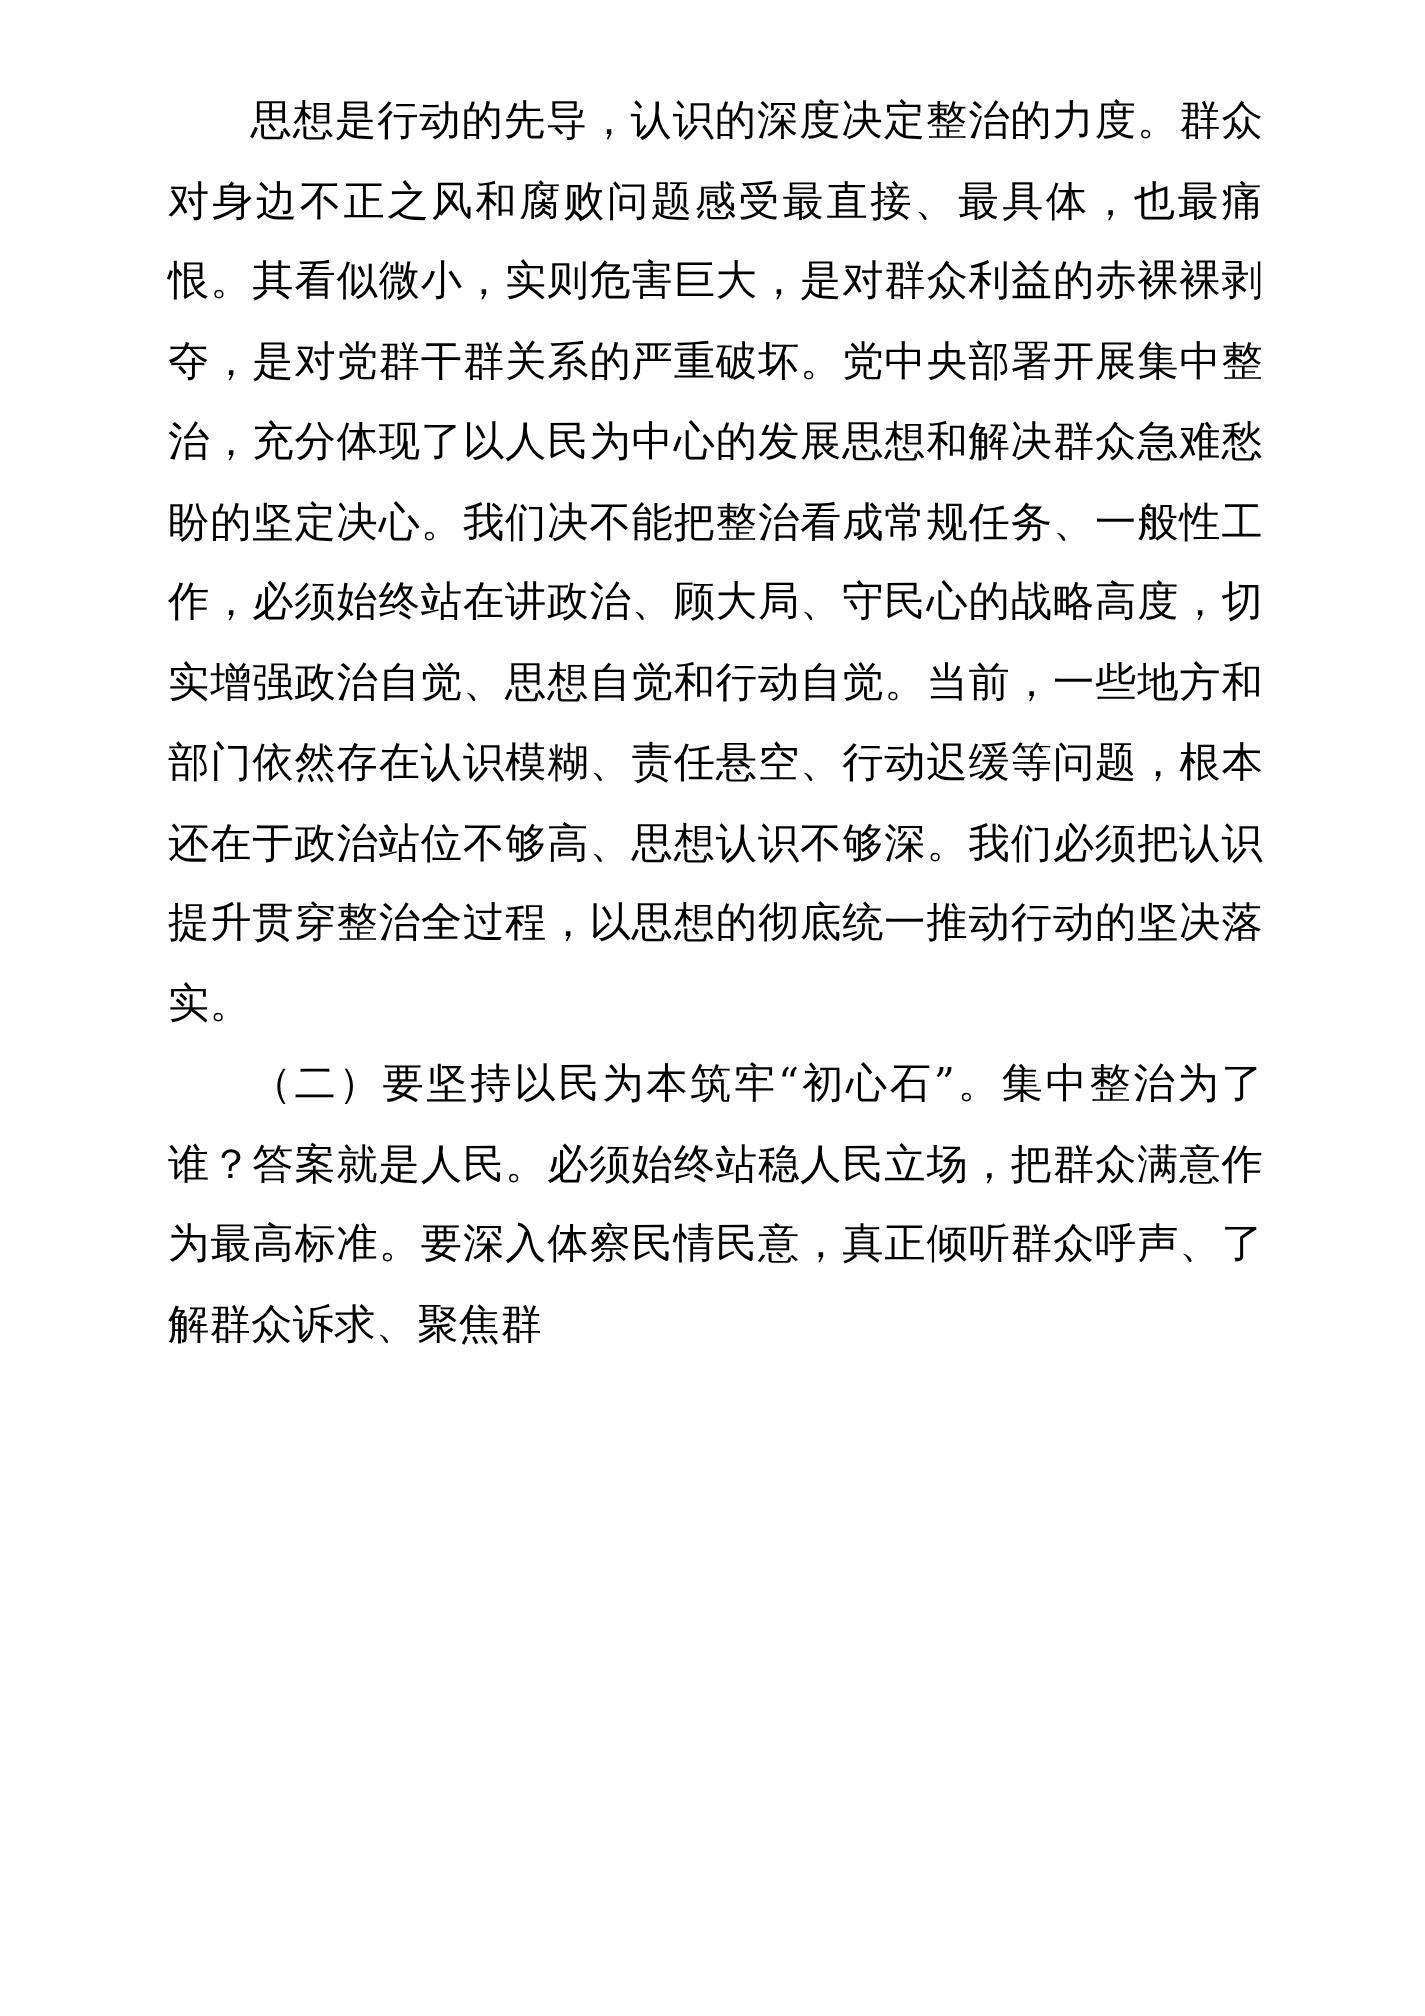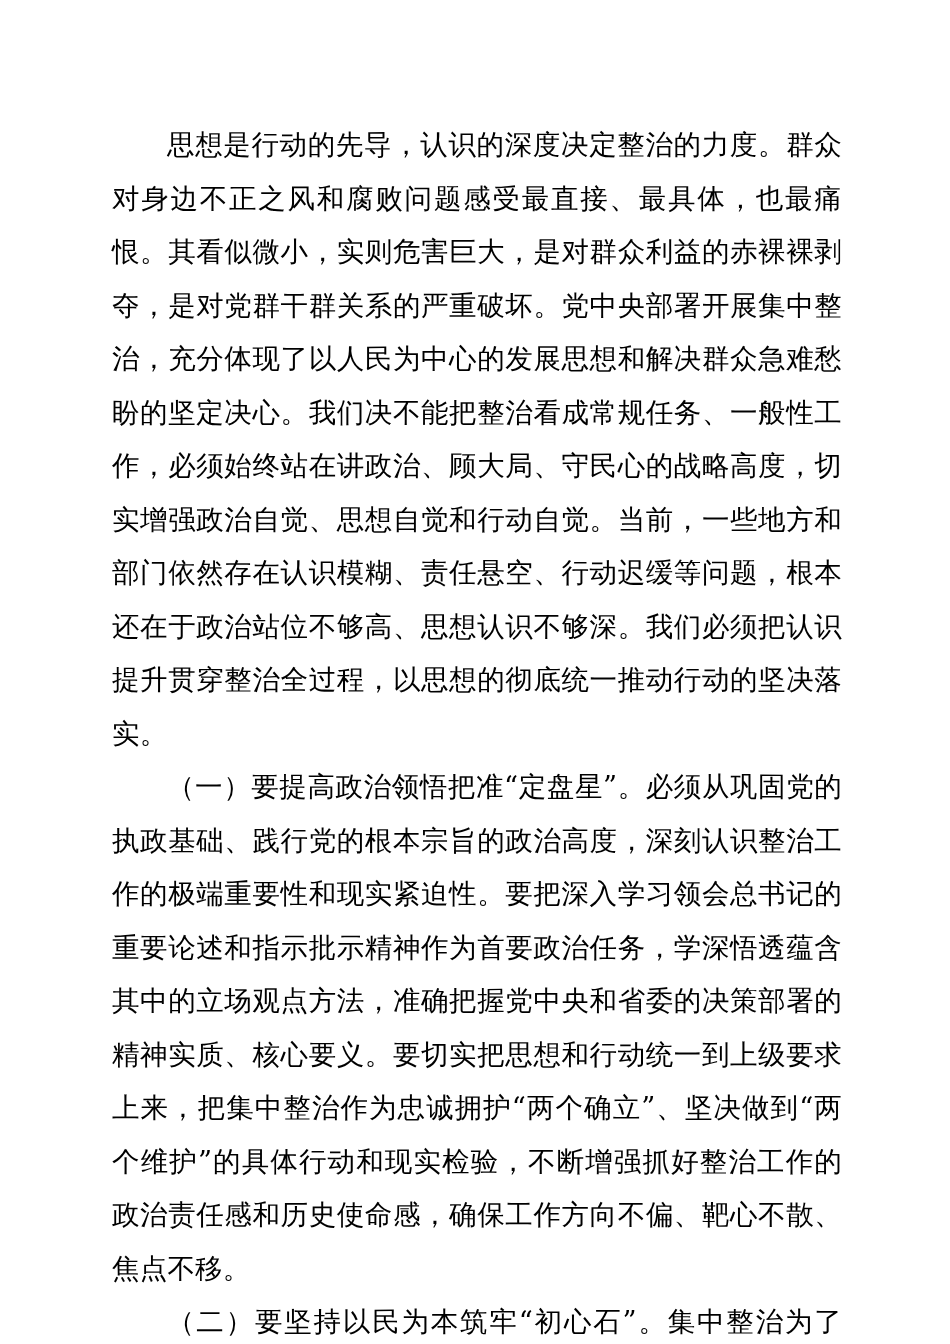--- a/index.html
+++ b/index.html
@@ -6,21 +6,21 @@
     margin: 0;
     padding: 0;
     background: #ffffff;
   }
   .page {
     width: 950px;
     height: 1344px;
     background: #ffffff;
     position: relative;
     box-sizing: border-box;
-    padding: 118px 108px 40px 112px;
+    padding: 54px 108px 40px 112px;
     font-family: "DejaVu Serif", "Liberation Serif", serif;
     overflow: hidden;
     border-radius: 29px;
   }
   .doc-body {
     font-size: 27.5px;
     line-height: 53.5px;
     color: #000000;
     text-align: justify;
     text-justify: inter-ideograph;
@@ -31,16 +31,15 @@
     text-indent: 2em;
     white-space: normal;
   }
 </style>
 </head>
 <body>
 
 <div class="page">
   <div class="doc-body">
     <p class="para">思想是行动的先导，认识的深度决定整治的力度。群众对身边不正之风和腐败问题感受最直接、最具体，也最痛恨。其看似微小，实则危害巨大，是对群众利益的赤裸裸剥夺，是对党群干群关系的严重破坏。党中央部署开展集中整治，充分体现了以人民为中心的发展思想和解决群众急难愁盼的坚定决心。我们决不能把整治看成常规任务、一般性工作，必须始终站在讲政治、顾大局、守民心的战略高度，切实增强政治自觉、思想自觉和行动自觉。当前，一些地方和部门依然存在认识模糊、责任悬空、行动迟缓等问题，根本还在于政治站位不够高、思想认识不够深。我们必须把认识提升贯穿整治全过程，以思想的彻底统一推动行动的坚决落实。</p>
-    <p class="para">（一）要提高政治领悟把准“定盘星”。必须从巩固党的执政基础、践行党的根本宗旨的政治高度，深刻认识整治工作的极端重要性和现实紧迫性。要把深入学习领会总书记的重要论述和指示批示精神作为首要政治任务，学深悟透蕴含其中的立场观点方法，准确把握党中央和省委的决策部署的精神实质、核心要义。要切实把思想和行动统一到上级要求上来，把集中整治作为忠诚拥护“两个确立”、坚决做到“两个维护”的具体行动和现实检验，不断增强抓好整治工作的政治责任感和历史使命感，确保工作方向不偏、靶心不散、焦点不移。</p>
     <p class="para">（二）要坚持以民为本筑牢“初心石”。集中整治为了谁？答案就是人民。必须始终站稳人民立场，把群众满意作为最高标准。要深入体察民情民意，真正倾听群众呼声、了解群众诉求、聚焦群</p>
   </div>
 </div>
 
 </body></html>

